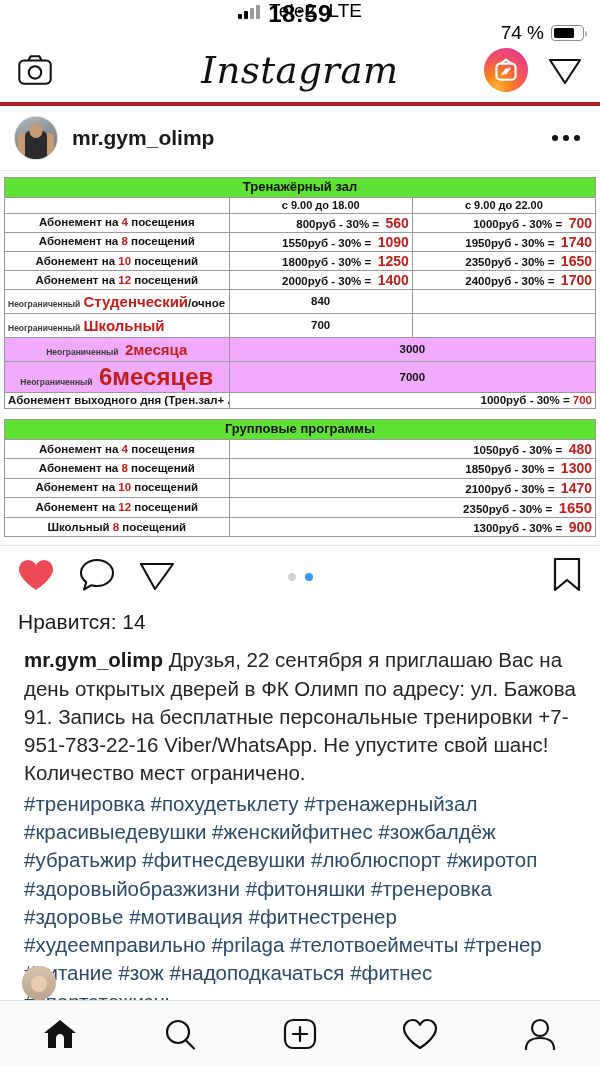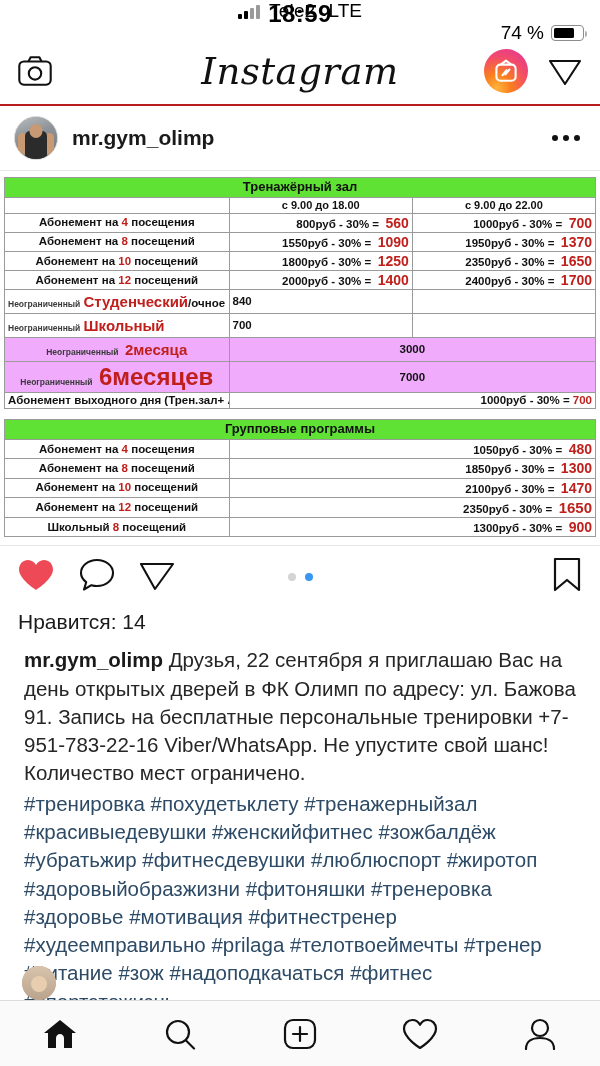--- a/index.html
+++ b/index.html
@@ -37,21 +37,21 @@
   }
   .batt::after {
     content:""; position:absolute; right:-4px; top:4.5px;
     width:2.4px; height:6px; background:#b0b0b0; border-radius:0 2px 2px 0;
   }
   .batt > span { display:block; height:100%; background:#000; border-radius:1.5px; }
 
   
   .topbar {
     height: 68px; display:flex; align-items:center; padding: 0 18px;
-    position: relative; border-bottom: 2px solid #b91c1c;
+    position: relative; border-bottom: 4px solid #b91c1c;
   }
   .logo {
     position:absolute; left:0; right:0; text-align:center;
     font-family: "DejaVu Serif", serif; font-style: italic;
     font-size: 37px; color:#111; letter-spacing:.5px;
   }
   .tb-right { margin-left:auto; display:flex; align-items:center; gap: 20px; }
   .igtv {
     width:44px; height:44px; border-radius:50%;
     background: radial-gradient(circle at 30% 88%, #ffb43a 0%, #fa7e1e 28%, #f24b6a 62%, #e6398f 88%);
@@ -108,21 +108,21 @@
   .sub-hdr { text-align:center; font-size: 11px !important; }
   .lbl { text-align:center; }
   .val { text-align:right; }
   .red { color:#c0201c; }
   .redbig { color:#c0201c; font-size: 15px; }
   .redval { color:#c0201c; font-size: 14px; font-weight:bold; }
   .gray-sm { font-size: 8.5px !important; color:#3a3a3a; font-weight:bold; }
   .rowgreen { background:#f0abfc; }
   .bigprice { font-size: 19px; color:#c0201c; text-align:center; }
   .stud { font-size: 15px; color:#c0201c; }
-  .studnum { font-size: 18px; color:#c0201c; }
+  .studnum { font-size: 18px; color:#c0201c; text-align:center; }
   .tall { height: 24px; }
   .spacer { height: 10px; }
   .trunc { text-align:left; }
 
   
   .actions {
     height: 62px; display:flex; align-items:center; padding: 0 17px; position:relative;
   }
   .act-left { display:flex; align-items:center; gap: 24px; }
   .dots {
@@ -248,21 +248,21 @@
         </tr>
 
         <tr>
           <td class="lbl"><span>Абонемент на </span><span class="red">4</span><span> посещения</span></td>
           <td class="val"><span>800руб - 30% = </span>&nbsp;<span class="redval">560</span></td>
           <td class="val"><span>1000руб - 30% = </span>&nbsp;<span class="redval">700</span></td>
         </tr>
         <tr>
           <td class="lbl"><span>Абонемент на </span><span class="red">8</span><span> посещений</span></td>
           <td class="val"><span>1550руб - 30% = </span>&nbsp;<span class="redval">1090</span></td>
-          <td class="val"><span>1950руб - 30% = </span>&nbsp;<span class="redval">1370</span></td>
+          <td class="val"><span>1950руб - 30% = </span>&nbsp;<span class="redval">1740</span></td>
         </tr>
         <tr>
           <td class="lbl"><span>Абонемент на </span><span class="red">10</span><span> посещений</span></td>
           <td class="val"><span>1800руб - 30% = </span>&nbsp;<span class="redval">1250</span></td>
           <td class="val"><span>2350руб - 30% = </span>&nbsp;<span class="redval">1650</span></td>
         </tr>
         <tr>
           <td class="lbl"><span>Абонемент на </span><span class="red">12</span><span> посещений</span></td>
           <td class="val"><span>2000руб - 30% = </span>&nbsp;<span class="redval">1400</span></td>
           <td class="val"><span>2400руб - 30% = </span>&nbsp;<span class="redval">1700</span></td>

